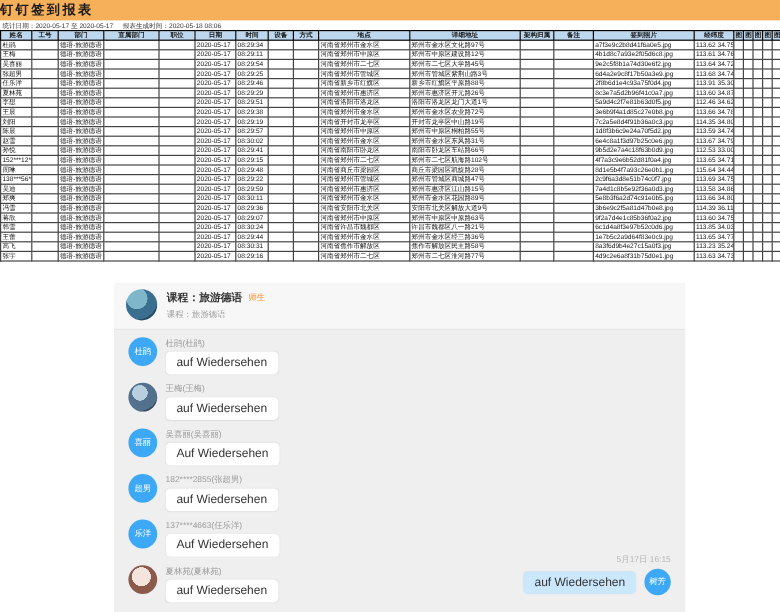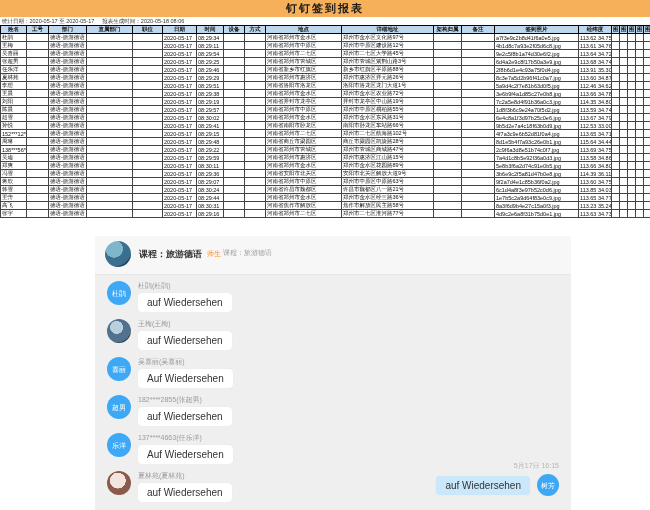--- a/index.html
+++ b/index.html
@@ -9,21 +9,21 @@
     background:#ffffff;
     position:relative;
     overflow:hidden;
   }
 
   
   .report { position:absolute; top:0; left:0; width:650px; }
   .banner {
     background:#f7b05a;
     height:17px;
-    display:flex; align-items:center; justify-content:center;
+    display:flex; align-items:center; 
   }
   .banner .title { font-size:11px; font-weight:bold; color:#1a1a1a; letter-spacing:2px; }
   .meta-line {
     height:8px; display:flex; align-items:center;
     font-size:5.5px; color:#333; padding-left:2px; gap:8px;
   }
   table.report-table {
     border-collapse:collapse; table-layout:fixed; width:650px;
     font-size:5.5px; color:#111;
   }
@@ -52,21 +52,21 @@
   .chat-header {
     background:#f7f7f7; padding:5px 10px 7px 10px;
     display:flex; align-items:center; gap:8px;
     border-bottom:1px solid #e6e6e6;
   }
   .chat-header .hdr-avatar {
     width:26px; height:26px; border-radius:50%;
     background:radial-gradient(circle at 35% 30%, #7fb6c9 0 35%, #3a6f8f 36% 70%, #274b63 71%);
     flex:0 0 auto;
   }
-  .hdr-texts { display:flex; flex-direction:row; gap:2px; }
+  .hdr-texts { display:flex; flex-direction:column; gap:2px; }
   .hdr-title-row { display:flex; align-items:center; gap:5px; }
   .hdr-title { font-size:9px; font-weight:bold; color:#333; }
   .hdr-badge { font-size:7px; color:#ff8f1f; }
   .hdr-sub { font-size:7px; color:#9b9b9b; }
 
   .chat-body { padding:6px 12px 0 12px; position:relative; height:229px; }
   .msg { display:flex; gap:7px; margin-bottom:7px; align-items:flex-start; }
   .avatar {
     width:24px; height:24px; border-radius:50%; flex:0 0 auto;
     display:flex; align-items:center; justify-content:center;

